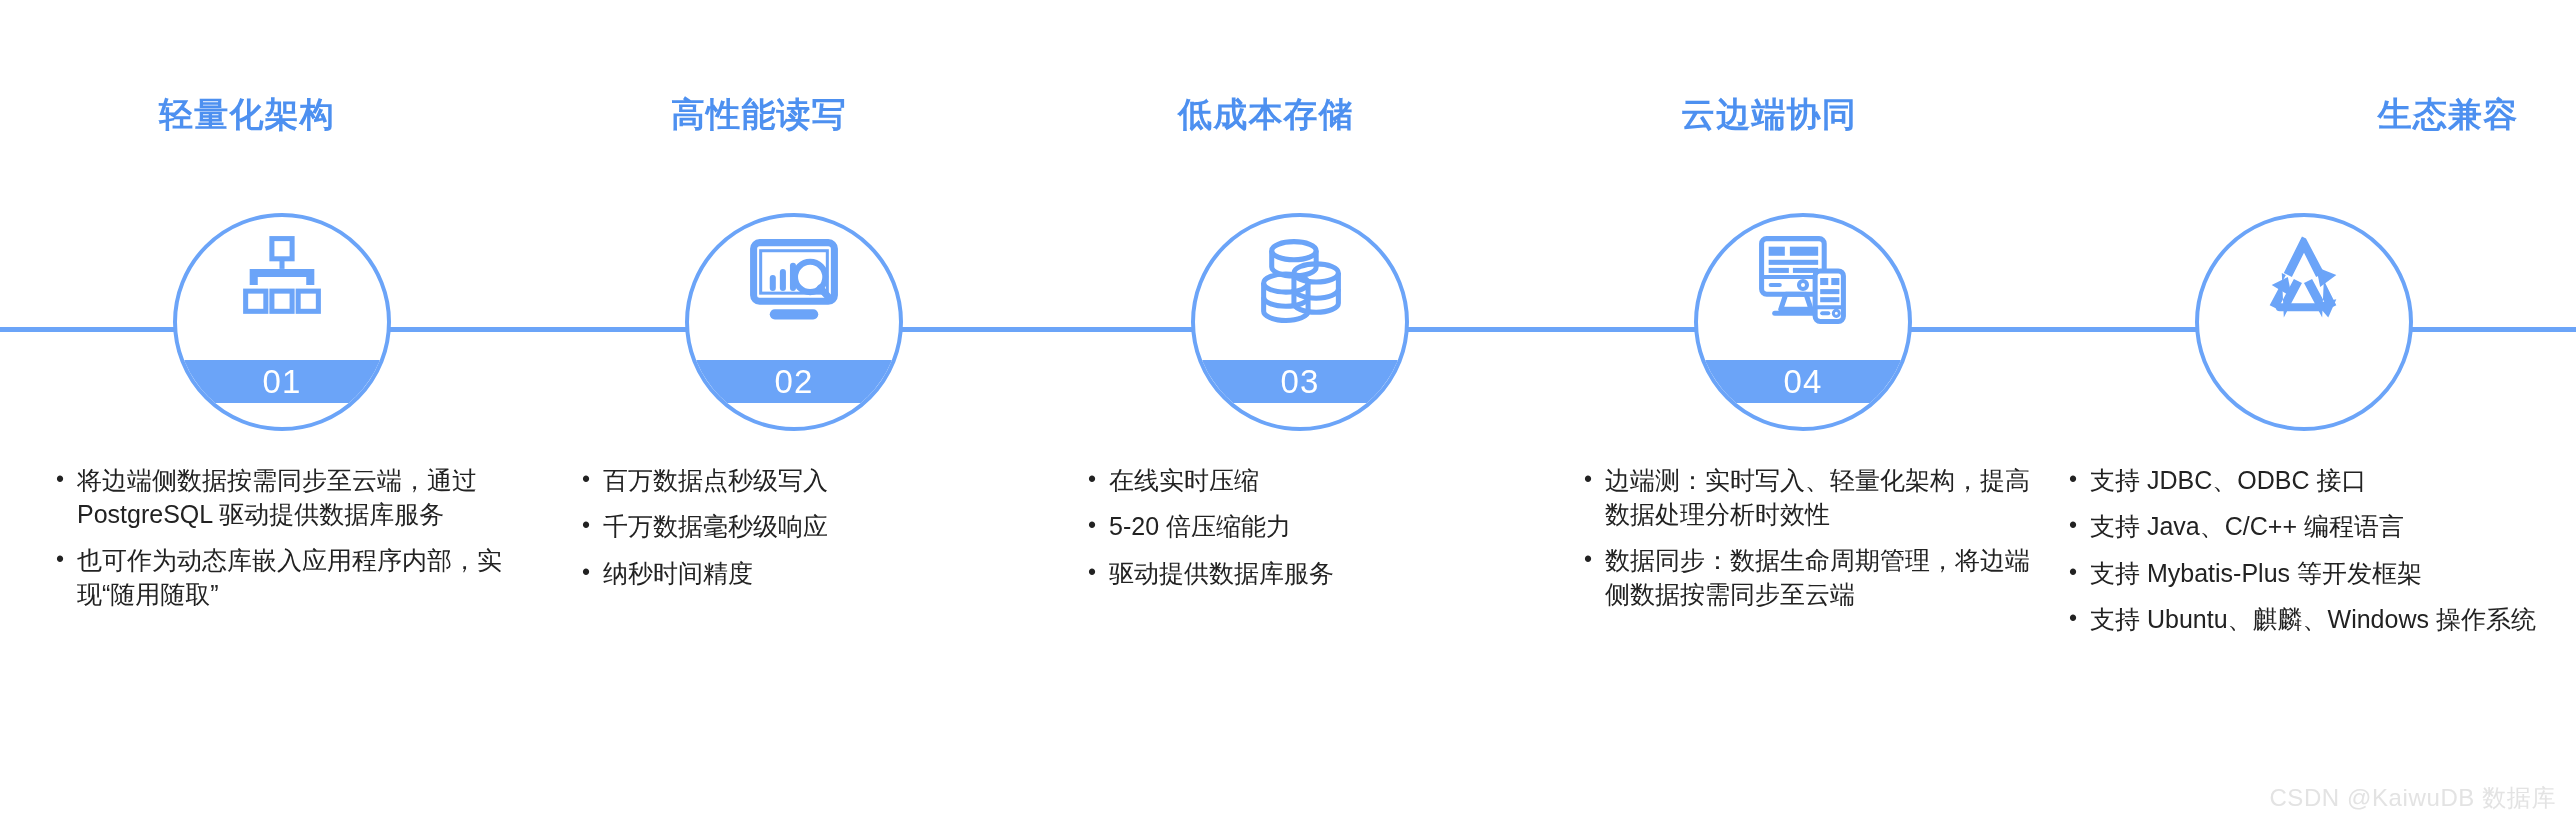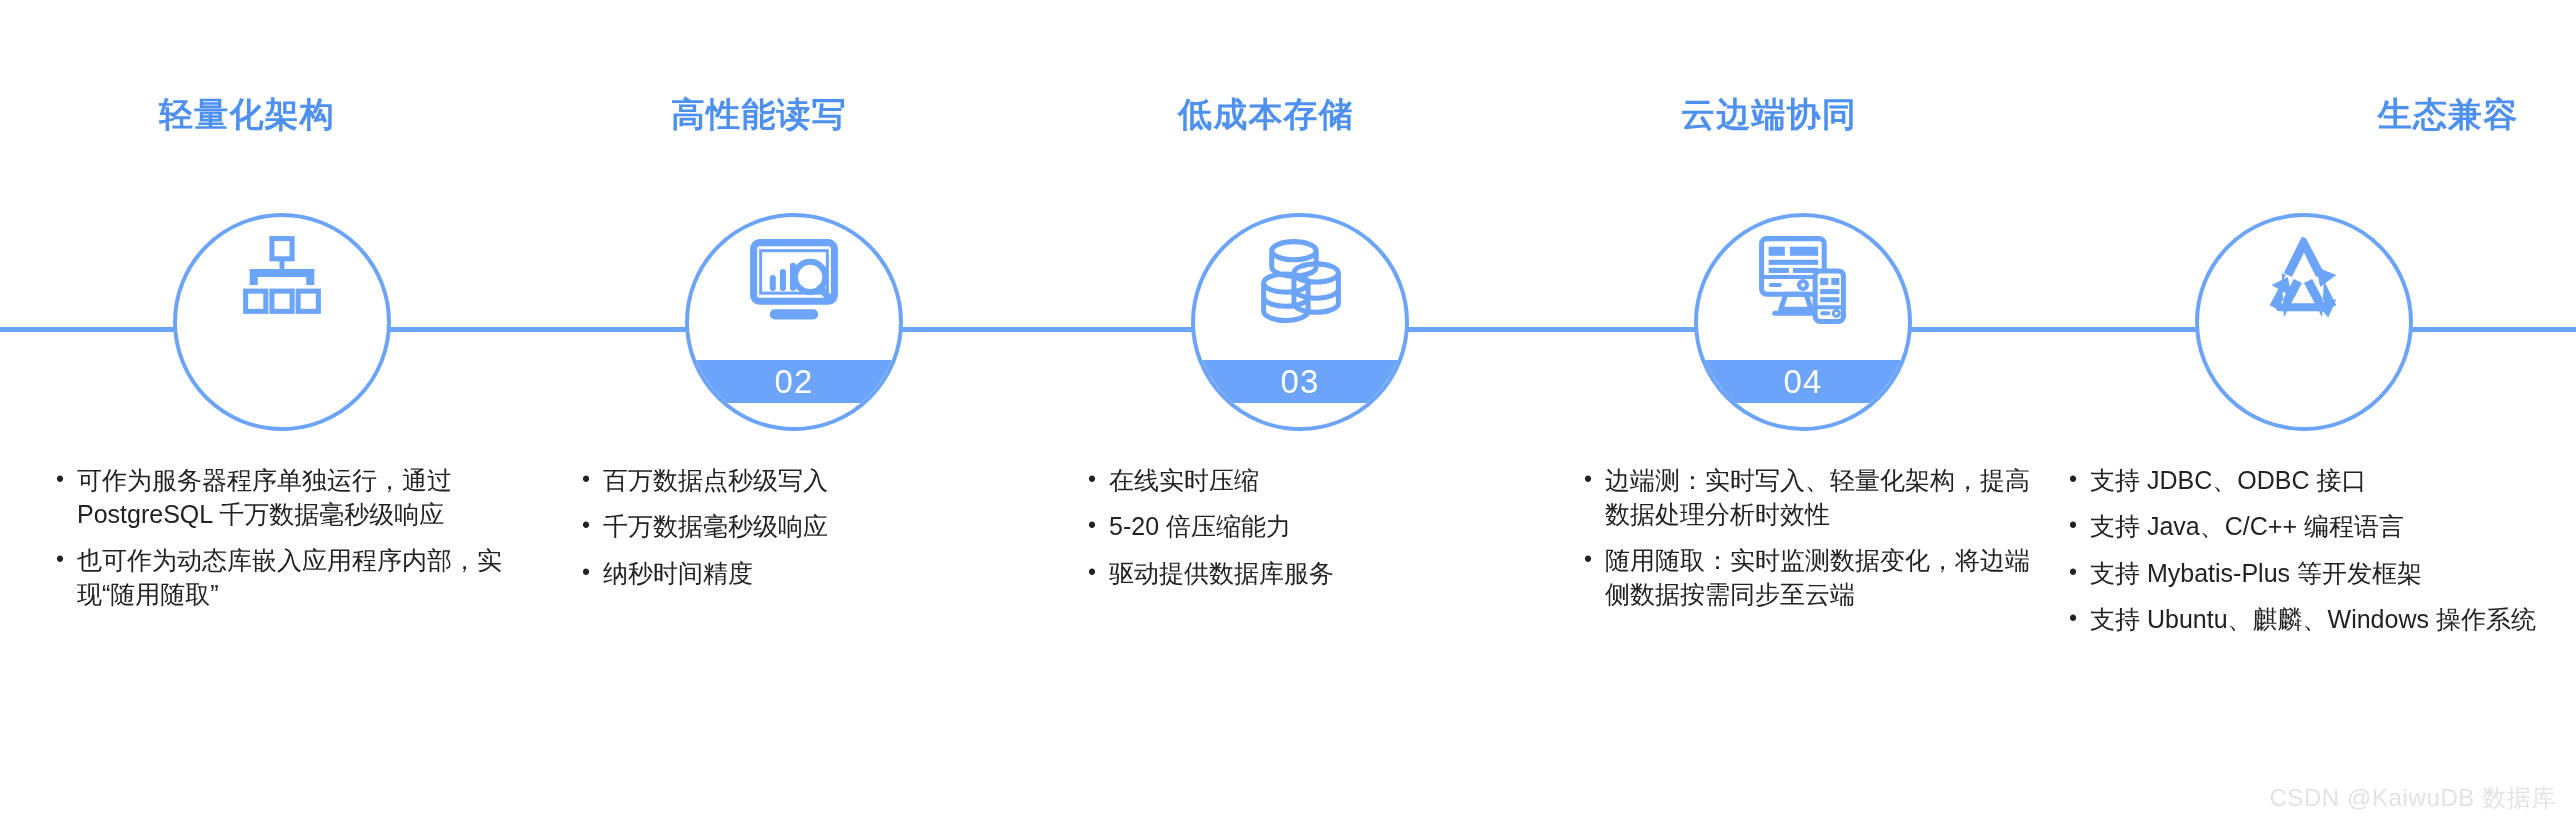--- a/index.html
+++ b/index.html
@@ -184,25 +184,28 @@
         <div class="badge-icon">
           <svg viewBox="0 0 100 100" xmlns="http://www.w3.org/2000/svg">
             <rect x="40" y="10" width="20" height="20" fill="none" stroke="#6BA4F8" stroke-width="5"></rect>
             <rect x="47.5" y="30" width="5" height="10" fill="#6BA4F8"></rect>
             <path d="M18 40 H82 V56 H74 V48 H26 V56 H18 Z" fill="#6BA4F8"></path>
             <rect x="14" y="62" width="20" height="20" fill="none" stroke="#6BA4F8" stroke-width="5"></rect>
             <rect x="40" y="62" width="20" height="20" fill="none" stroke="#6BA4F8" stroke-width="5"></rect>
             <rect x="66" y="62" width="20" height="20" fill="none" stroke="#6BA4F8" stroke-width="5"></rect>
           </svg>
         </div>
-      </div>
-      <div class="bullets">
-        <div class="bullet">
-          <span class="bullet-dot">•</span>
-          <span class="bullet-text">可作为服务器程序单独运行，通过 PostgreSQL 千万数据毫秒级响应</span>
+        <div class="badge-number-band">
+          <span class="badge-number">01</span>
+        </div>
+      </div>
+      <div class="bullets">
+        <div class="bullet">
+          <span class="bullet-dot">•</span>
+          <span class="bullet-text">将边端侧数据按需同步至云端，通过 PostgreSQL 驱动提供数据库服务</span>
         </div>
         <div class="bullet">
           <span class="bullet-dot">•</span>
           <span class="bullet-text">也可作为动态库嵌入应用程序内部，实现“随用随取”</span>
         </div>
       </div>
     </div>
 
     <div class="column col-1">
       <div class="section-title">高性能读写</div>
@@ -306,21 +309,21 @@
           <span class="badge-number">04</span>
         </div>
       </div>
       <div class="bullets">
         <div class="bullet">
           <span class="bullet-dot">•</span>
           <span class="bullet-text">边端测：实时写入、轻量化架构，提高数据处理分析时效性</span>
         </div>
         <div class="bullet">
           <span class="bullet-dot">•</span>
-          <span class="bullet-text">随用随取：实时监测数据变化，将边端侧数据按需同步至云端</span>
+          <span class="bullet-text">数据同步：数据生命周期管理，将边端侧数据按需同步至云端</span>
         </div>
       </div>
     </div>
 
     <div class="column col-4">
       <div class="section-title">生态兼容</div>
       <div class="badge">
         <div class="badge-icon">
           <svg viewBox="0 0 100 100" xmlns="http://www.w3.org/2000/svg">
             <g fill="#6BA4F8">

